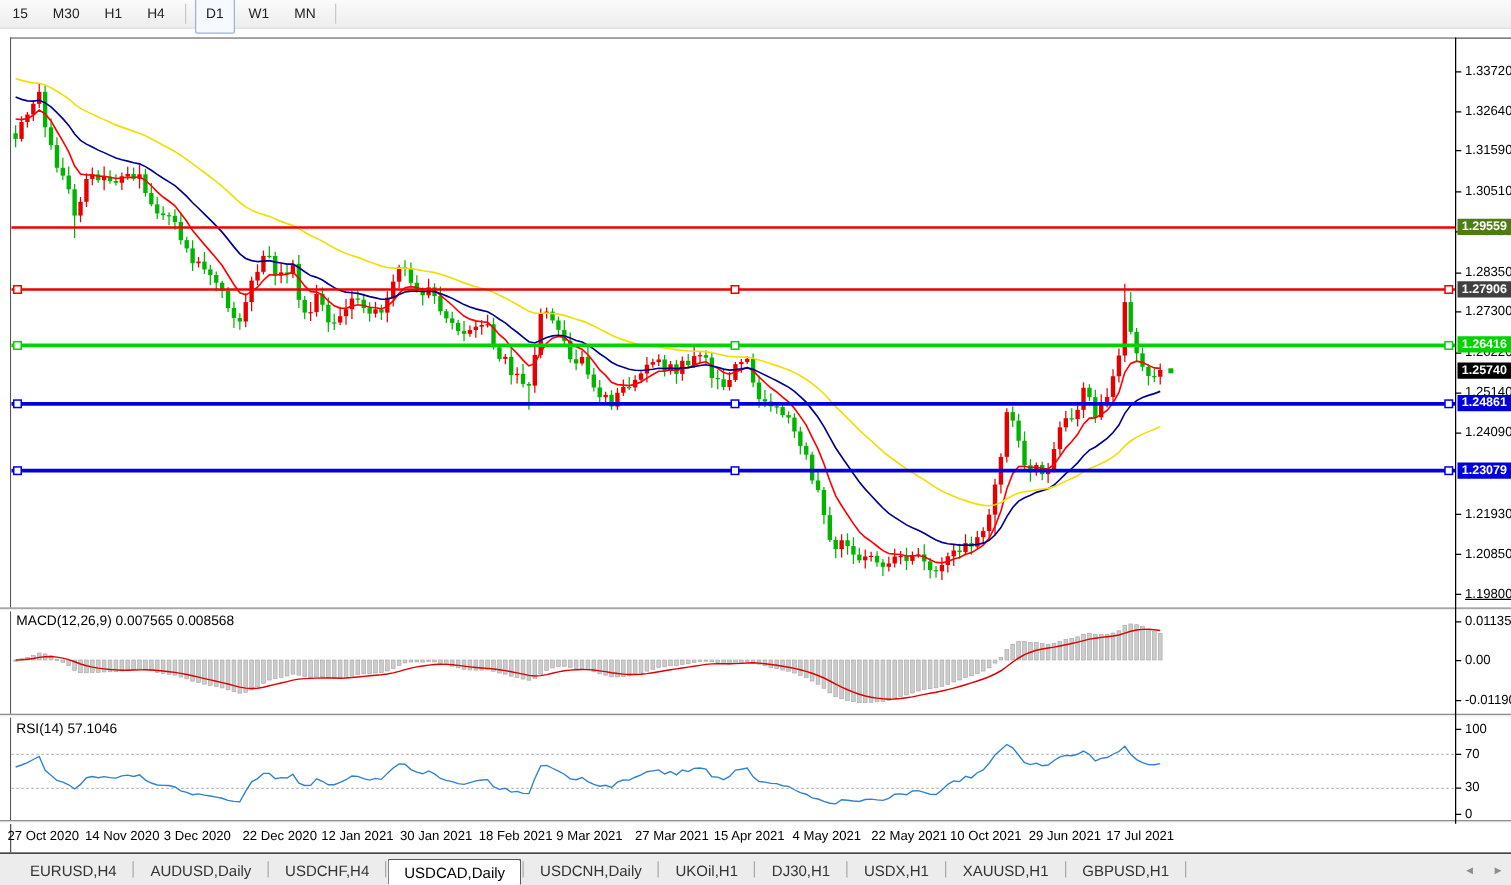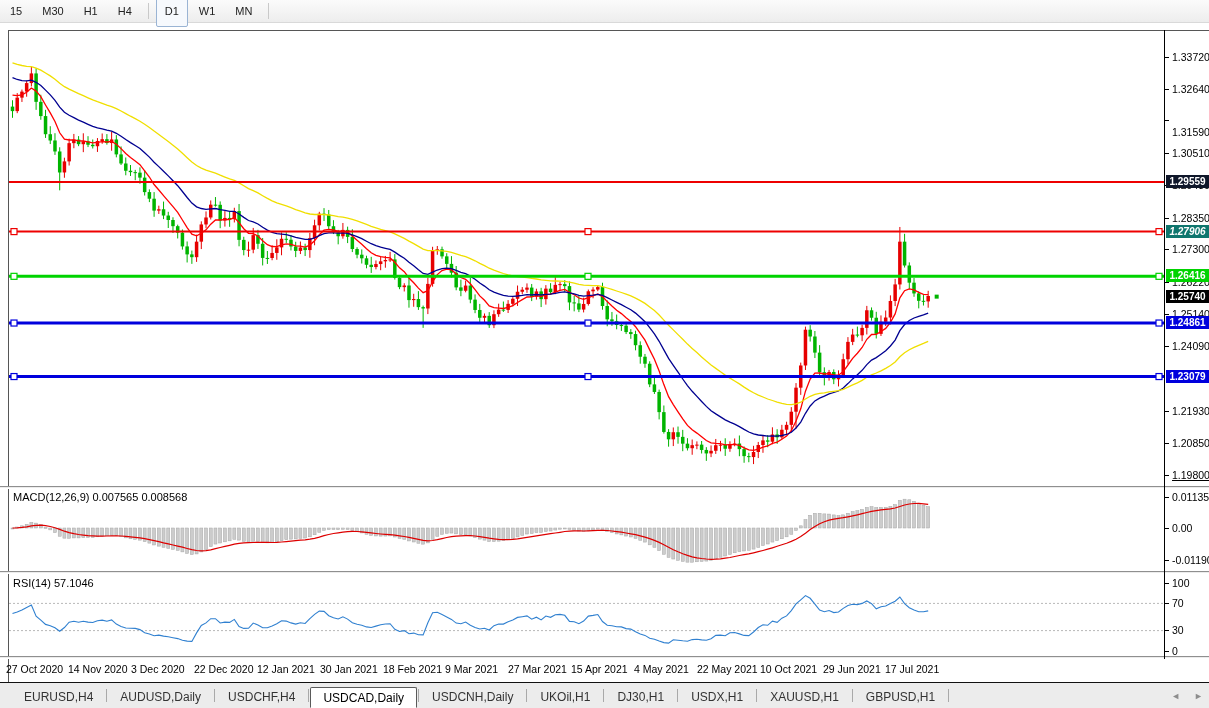--- a/index.html
+++ b/index.html
@@ -737,21 +737,21 @@
     </svg>
   <div class="splitter" style="top:656px"></div>
 
   <div class="vaxis"></div>
   <div id="axislayer">
       <div class="ptick" style="top: 57px;"></div>
       <div class="alabel" style="top: 51px;">1.33720</div>
       <div class="ptick" style="top: 89px;"></div>
       <div class="alabel" style="top: 83px;">1.32640</div>
       <div class="ptick" style="top: 120px;"></div>
-      <div class="alabel" style="top: 114px; margin-top: 12px;">1.31590</div>
+      <div class="alabel" style="top: 114px;">1.31590</div>
       <div class="ptick" style="top: 153px;"></div>
       <div class="alabel" style="top: 147px;">1.30510</div>
       <div class="ptick" style="top: 185px;"></div>
       <div class="alabel" style="top: 179px;">1.29430</div>
       <div class="ptick" style="top: 218px;"></div>
       <div class="alabel" style="top: 212px;">1.28350</div>
       <div class="ptick" style="top: 249px;"></div>
       <div class="alabel" style="top: 243px;">1.27300</div>
       <div class="ptick" style="top: 282px;"></div>
       <div class="alabel" style="top: 276px;">1.26220</div>
@@ -772,22 +772,22 @@
       <div class="ptick" style="top: 560px;"></div>
       <div class="alabel" style="top: 554px;">-0.01190</div>
       <div class="ptick" style="top: 583px;"></div>
       <div class="alabel" style="top: 577px;">100</div>
       <div class="ptick" style="top: 603px;"></div>
       <div class="alabel" style="top: 597px;">70</div>
       <div class="ptick" style="top: 630px;"></div>
       <div class="alabel" style="top: 624px; text-align: center;">30</div>
       <div class="ptick" style="top: 651px;"></div>
       <div class="alabel" style="top: 645px;">0</div>
-      <div class="lvlabel" style="top: 175px; background: #0f172a;">1.29559</div>
-      <div class="lvlabel" style="top: 225px; background: #0f766e; font-style: italic;">1.27906</div>
+      <div class="lvlabel" style="top: 175px; background: #4d7c0f;">1.29559</div>
+      <div class="lvlabel" style="top: 225px; background: #404040;">1.27906</div>
       <div class="lvlabel" style="top: 269px; background: rgb(0, 211, 0);">1.26416</div>
       <div class="lvlabel" style="top: 316px; background: rgb(0, 0, 221);">1.24861</div>
       <div class="lvlabel" style="top: 370px; background: rgb(0, 0, 221);">1.23079</div>
       <div class="lvlabel" style="top: 290px; background: rgb(0, 0, 0);">1.25740</div>
     </div>
   <div id="datelayer">
       <div class="date-label" style="left: 6px;">27 Oct 2020</div>
       <div class="date-label" style="left: 68px;">14 Nov 2020</div>
       <div class="date-label" style="left: 131px;">3 Dec 2020</div>
       <div class="date-label" style="left: 194px;">22 Dec 2020</div>

